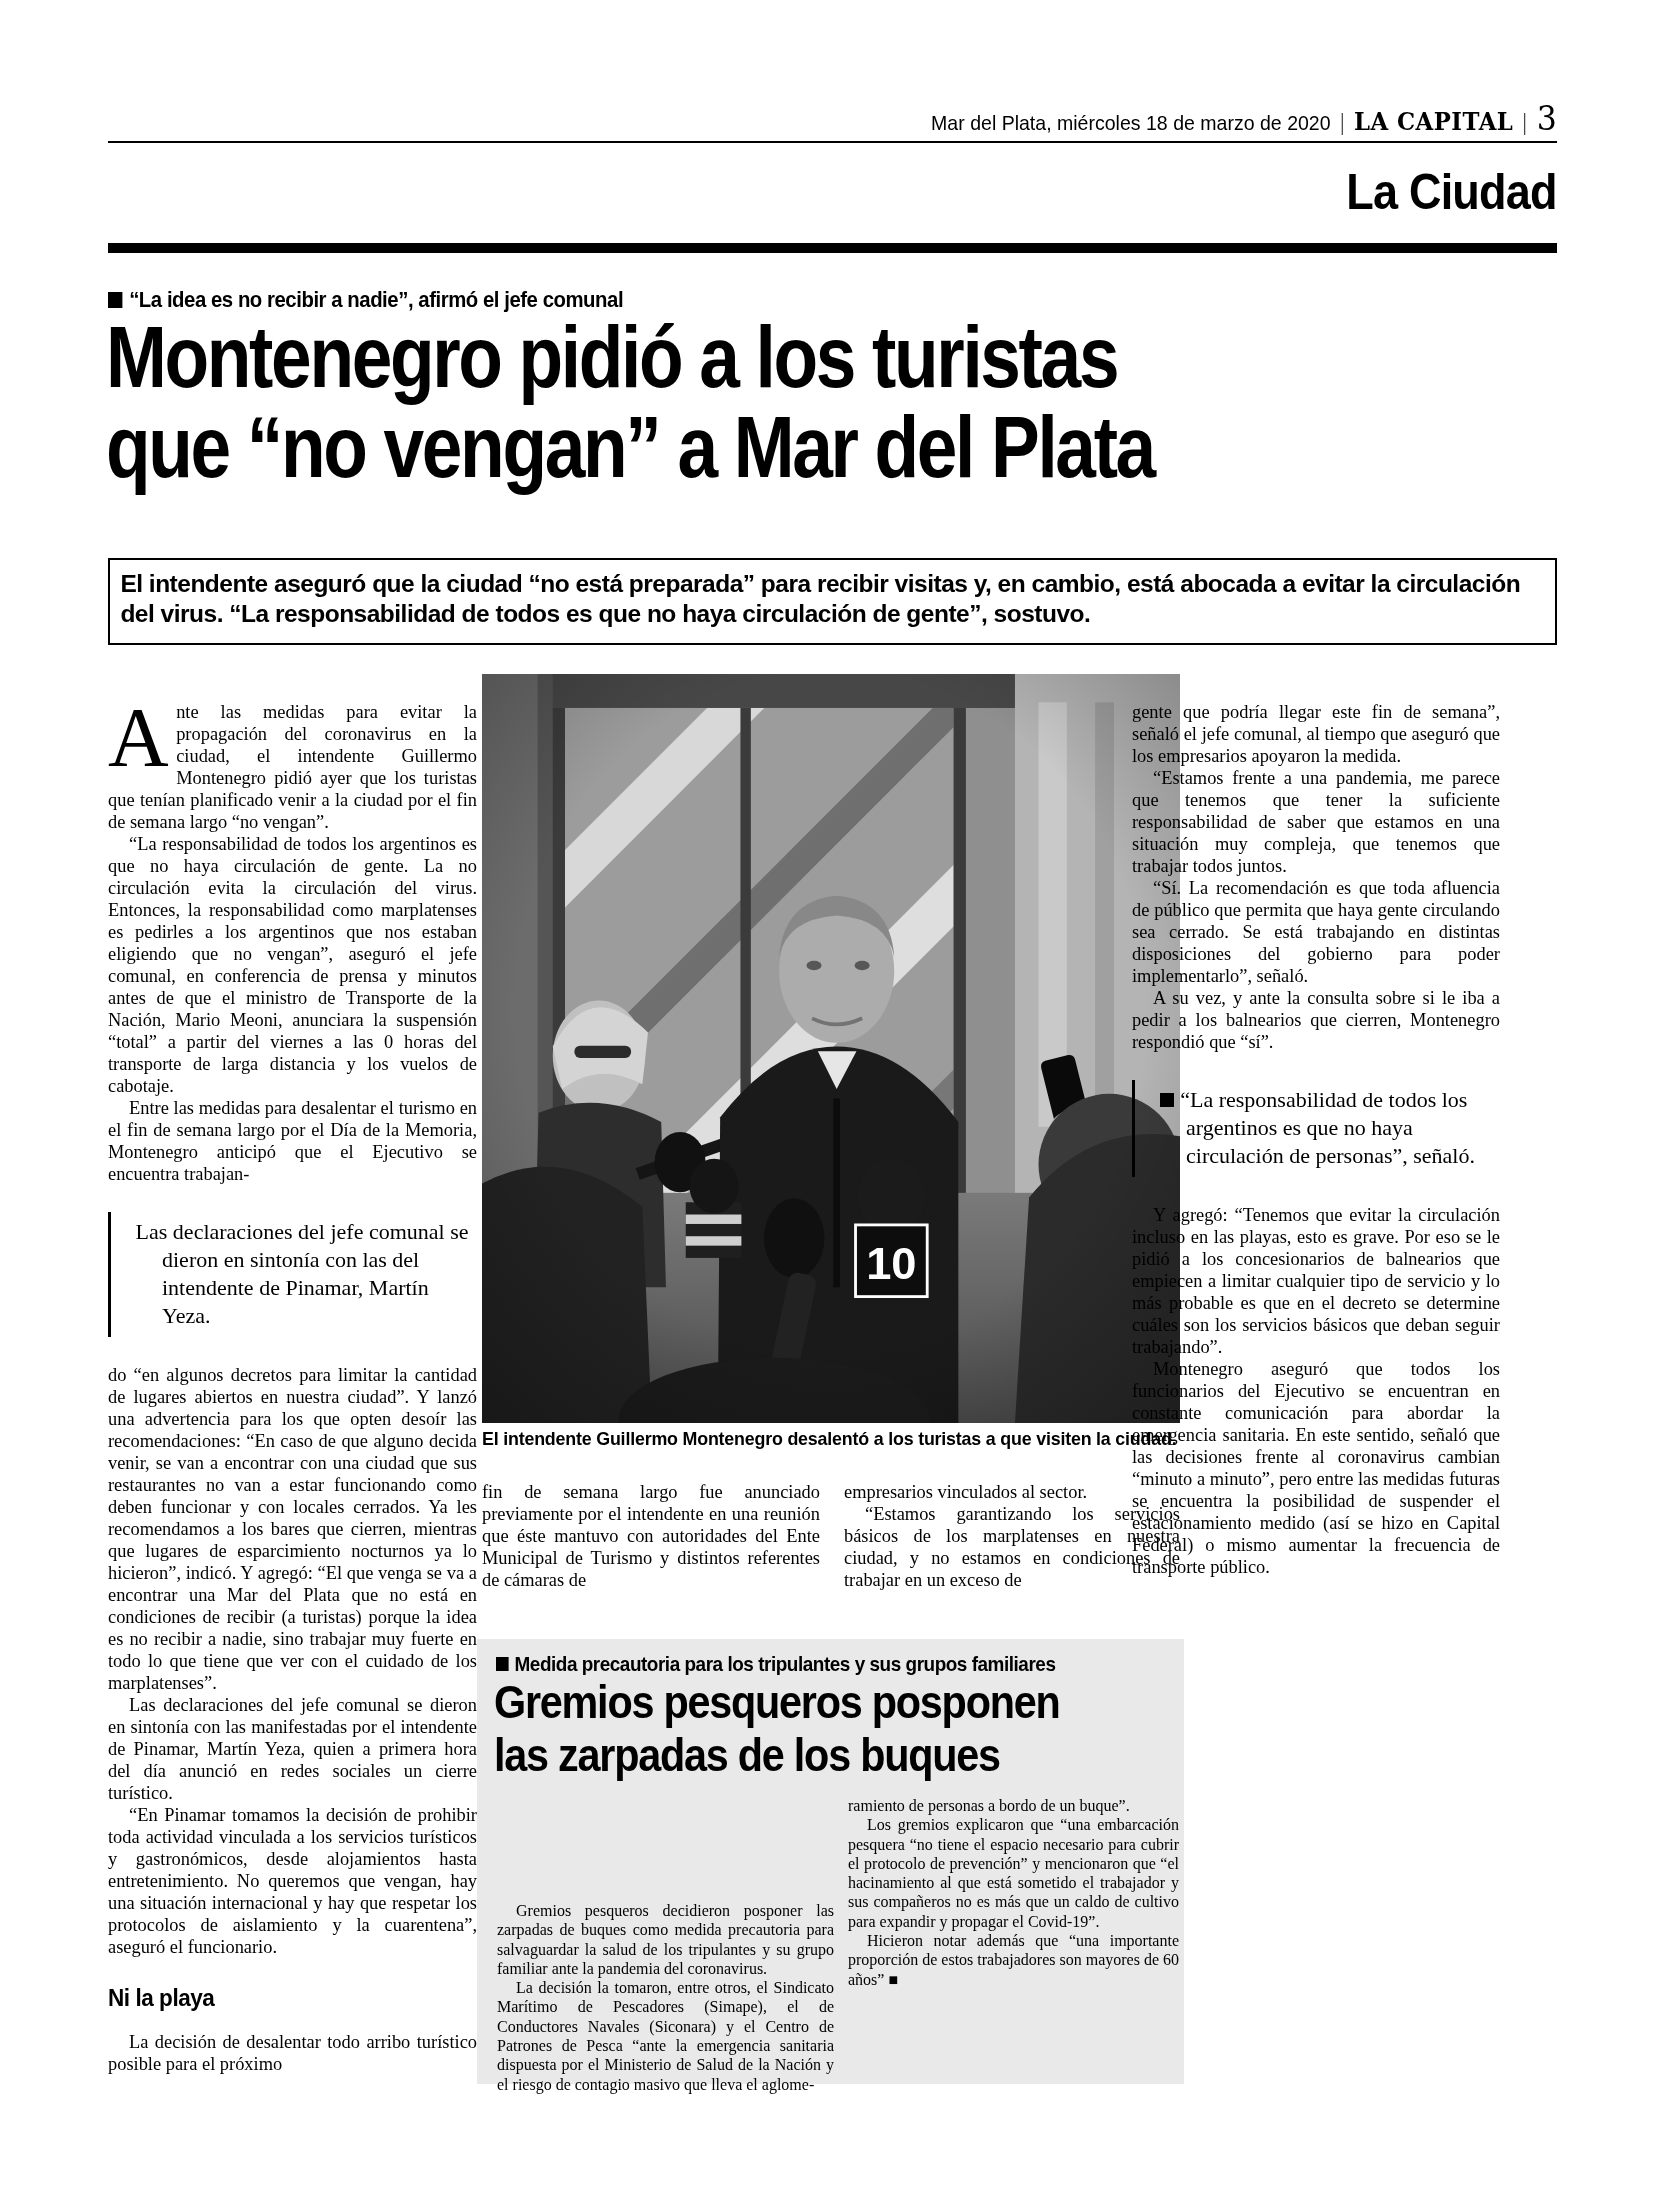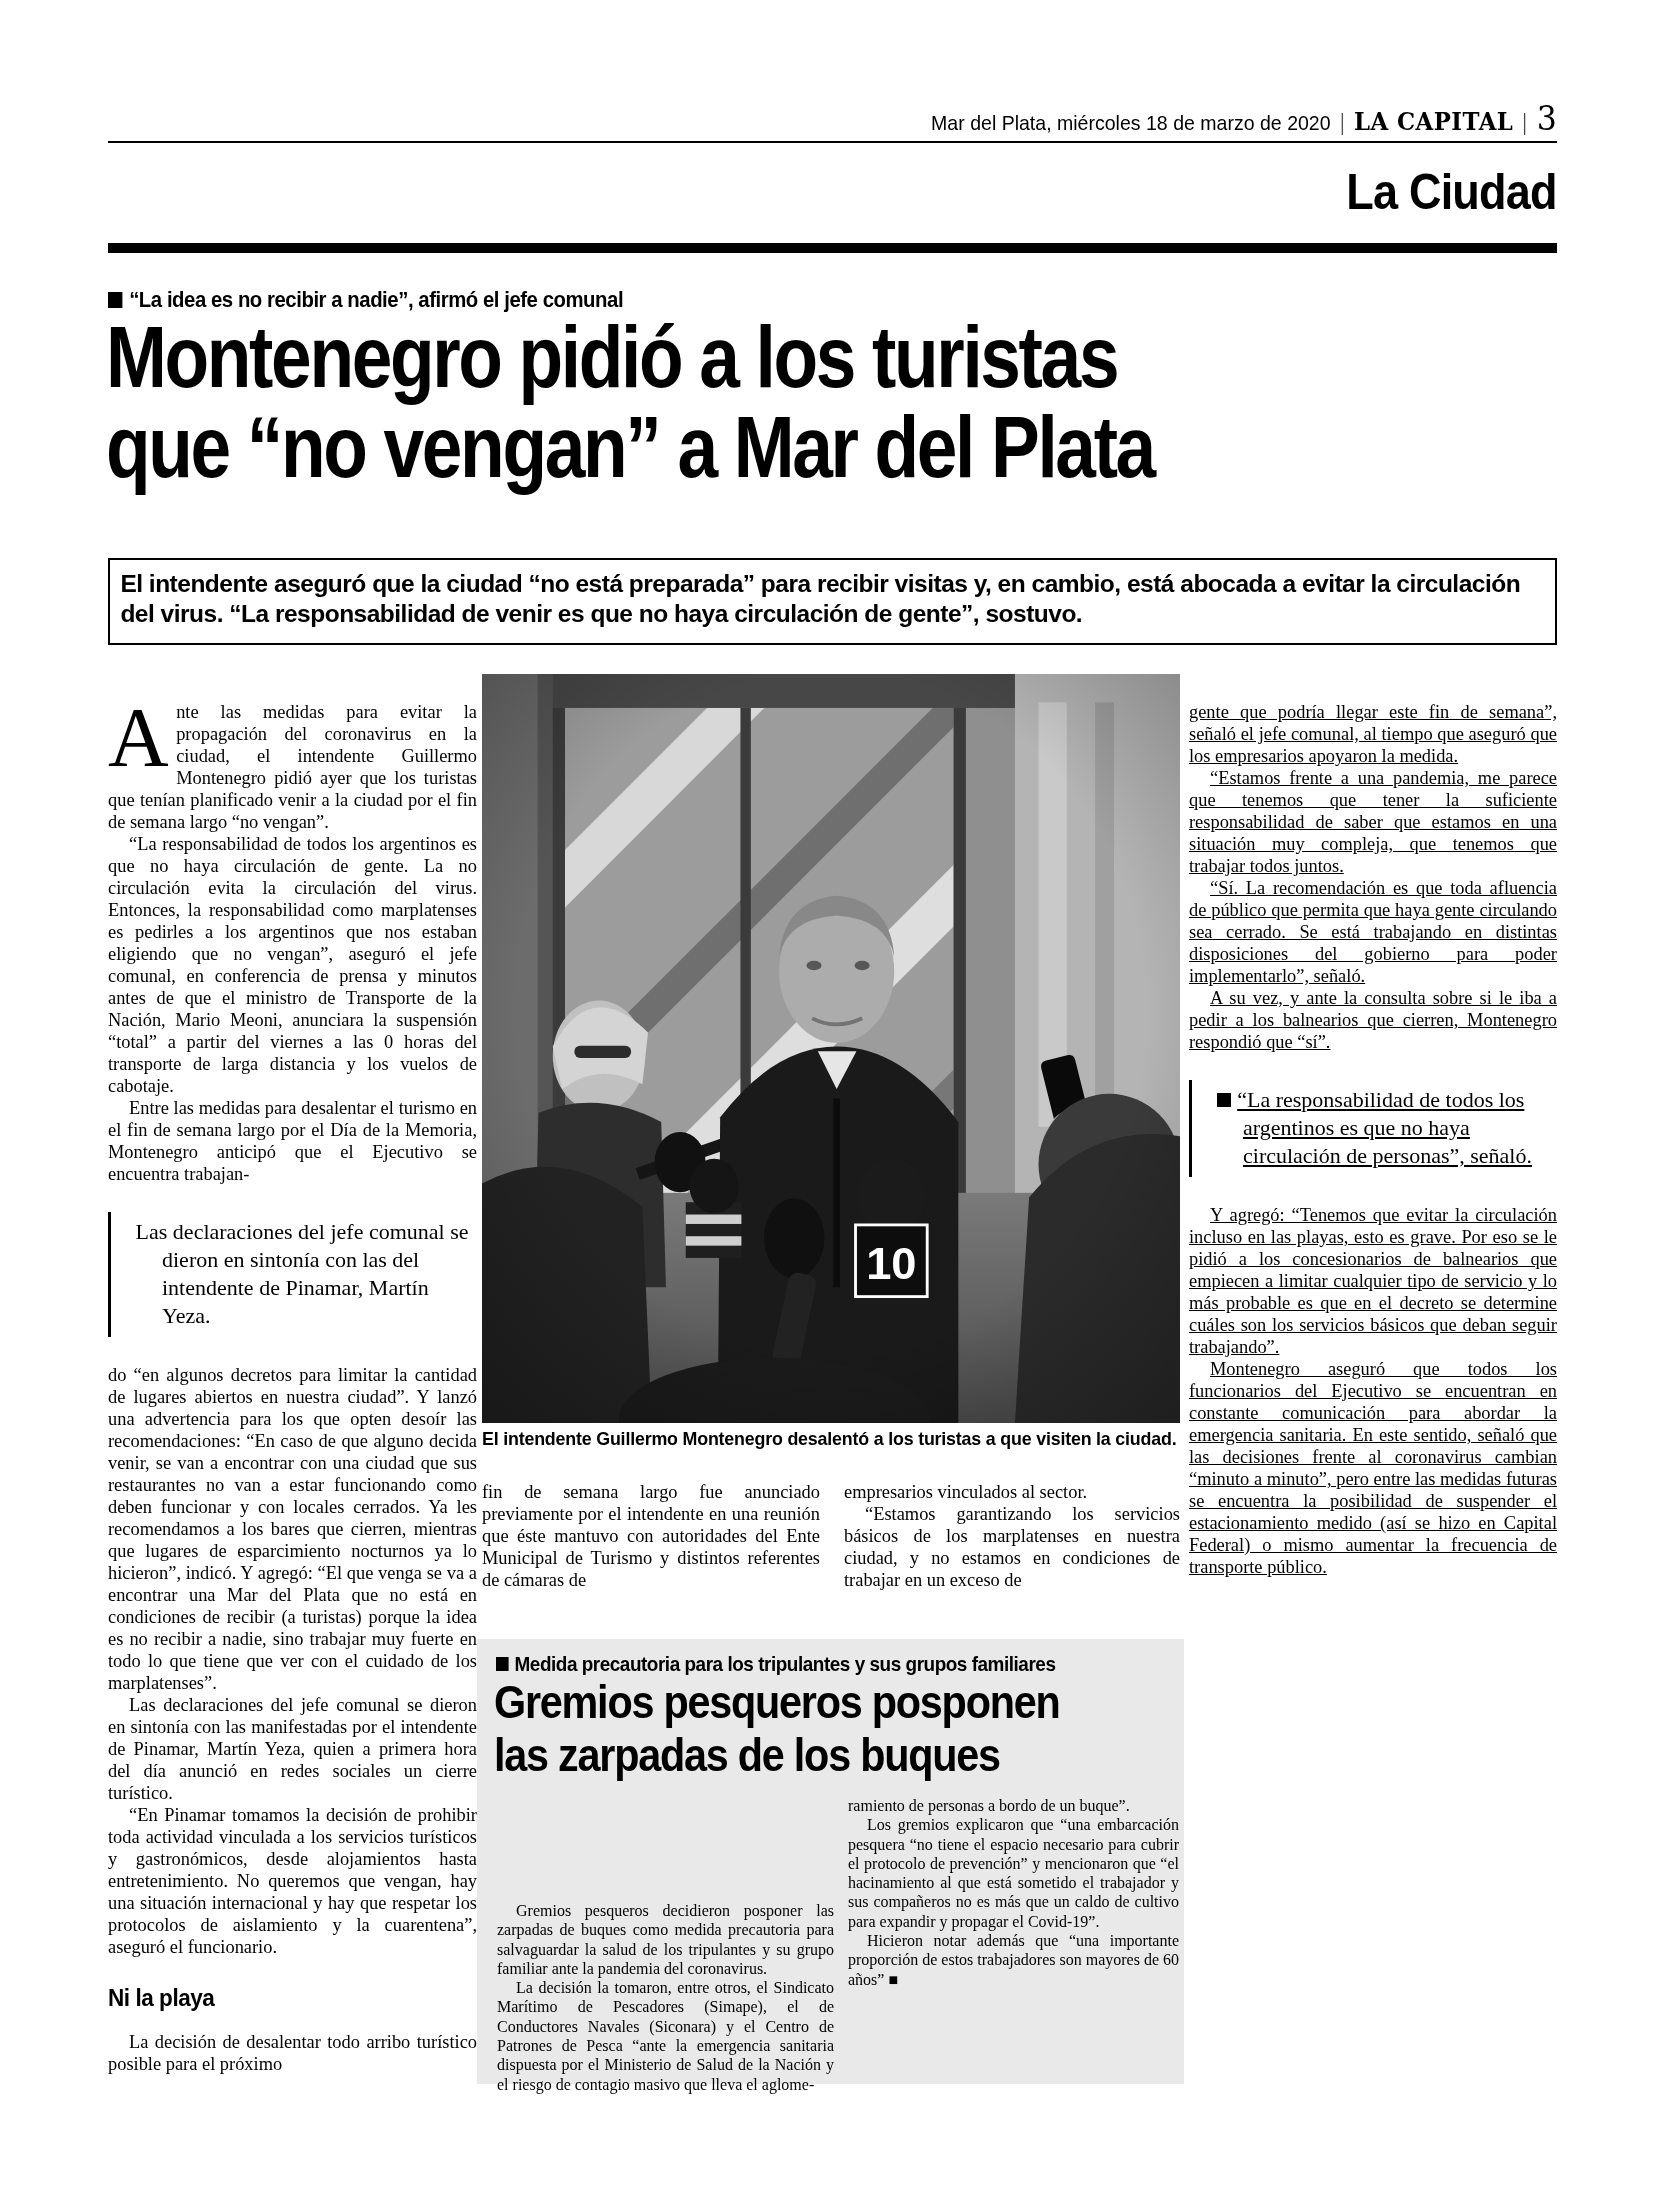--- a/index.html
+++ b/index.html
@@ -42,21 +42,21 @@
     left:108px;top:558px;width:1449px;box-sizing:border-box;border:2.4px solid #000;
     padding:9.4px 12.3px 14px 10.4px;
     font-family:"Liberation Sans", sans-serif;font-weight:bold;font-size:24.5px;line-height:30px;letter-spacing:-0.5px;
   }
 
   
   .bodycol{font-size:18.4px;line-height:22px;text-align:justify;}
   .bodycol p{margin:0;text-indent:21px;}
   .bodycol p.noindent{text-indent:0;}
   .col1{left:108px;top:701px;width:369px;}
-  .col4{left:1189px;top:701px;width:368px;text-decoration:underline;}
+  .col4{left:1132px;top:701px;width:368px;}
   .dropcap{
     float:left;font-family:"Liberation Serif", serif;font-size:84px;line-height:67px;
     padding:2.8px 7.5px 0 0;font-weight:normal;
   }
   .pq{
     margin:27px 0;border-left:3.8px solid #000;
     padding:5.7px 0 7.5px 51px;text-indent:-26.4px;
     font-size:22px;line-height:28px;text-align:left;
   }
   .pq .sq-sm{display:inline-block;width:14px;height:14px;background:#000;margin-right:6.6px;}
@@ -110,21 +110,21 @@
 <div class="abs hrule"></div>
 <div class="abs section">La Ciudad</div>
 <div class="abs sectionbar"></div>
 
 <div class="abs kicker">
   <span class="sq"></span>
   <span>“La idea es no recibir a nadie”, afirmó el jefe comunal</span>
 </div>
 <h1 class="abs headline1" style="margin:0">Montenegro pidió a los turistas
 que “no vengan” a Mar del Plata</h1>
-<div class="abs lede">El intendente aseguró que la ciudad “no está preparada” para recibir visitas y, en cambio, está abocada a evitar la circulación del virus. “La responsabilidad de venir es que no haya circulación de gente”, sostuvo.</div>
+<div class="abs lede">El intendente aseguró que la ciudad “no está preparada” para recibir visitas y, en cambio, está abocada a evitar la circulación del virus. “La responsabilidad de todos es que no haya circulación de gente”, sostuvo.</div>
 
 <div class="abs bodycol col1">
   <p class="noindent"><span class="dropcap">A</span><span>nte las medidas para evitar la propagación del coronavirus en la ciudad, el intendente Guillermo Montenegro pidió ayer que los turistas que tenían planificado venir a la ciudad por el fin de semana largo “no vengan”.</span></p>
   <p>“La responsabilidad de todos los argentinos es que no haya circulación de gente. La no circulación evita la circulación del virus. Entonces, la responsabilidad como marplatenses es pedirles a los argentinos que nos estaban eligiendo que no vengan”, aseguró el jefe comunal, en conferencia de prensa y minutos antes de que el ministro de Transporte de la Nación, Mario Meoni, anunciara la suspensión “total” a partir del viernes a las 0 horas del transporte de larga distancia y los vuelos de cabotaje.</p>
   <p>Entre las medidas para desalentar el turismo en el fin de semana largo por el Día de la Memoria, Montenegro anticipó que el Ejecutivo se encuentra trabajan-</p>
   <div class="pq">Las declaraciones del jefe comunal se dieron en sintonía con las del intendente de Pinamar, Martín Yeza.</div>
   <p class="noindent">do “en algunos decretos para limitar la cantidad de lugares abiertos en nuestra ciudad”. Y lanzó una advertencia para los que opten desoír las recomendaciones: “En caso de que alguno decida venir, se van a encontrar con una ciudad que sus restaurantes no van a estar funcionando como deben funcionar y con locales cerrados. Ya les recomendamos a los bares que cierren, mientras que lugares de esparcimiento nocturnos ya lo hicieron”, indicó. Y agregó: “El que venga se va a encontrar una Mar del Plata que no está en condiciones de recibir (a turistas) porque la idea es no recibir a nadie, sino trabajar muy fuerte en todo lo que tiene que ver con el cuidado de los marplatenses”.</p>
   <p>Las declaraciones del jefe comunal se dieron en sintonía con las manifestadas por el intendente de Pinamar, Martín Yeza, quien a primera hora del día anunció en redes sociales un cierre turístico.</p>
   <p>“En Pinamar tomamos la decisión de prohibir toda actividad vinculada a los servicios turísticos y gastronómicos, desde alojamientos hasta entretenimiento. No queremos que vengan, hay una situación internacional y hay que respetar los protocolos de aislamiento y la cuarentena”, aseguró el funcionario.</p>
   <h2 class="subhead">Ni la playa</h2>

